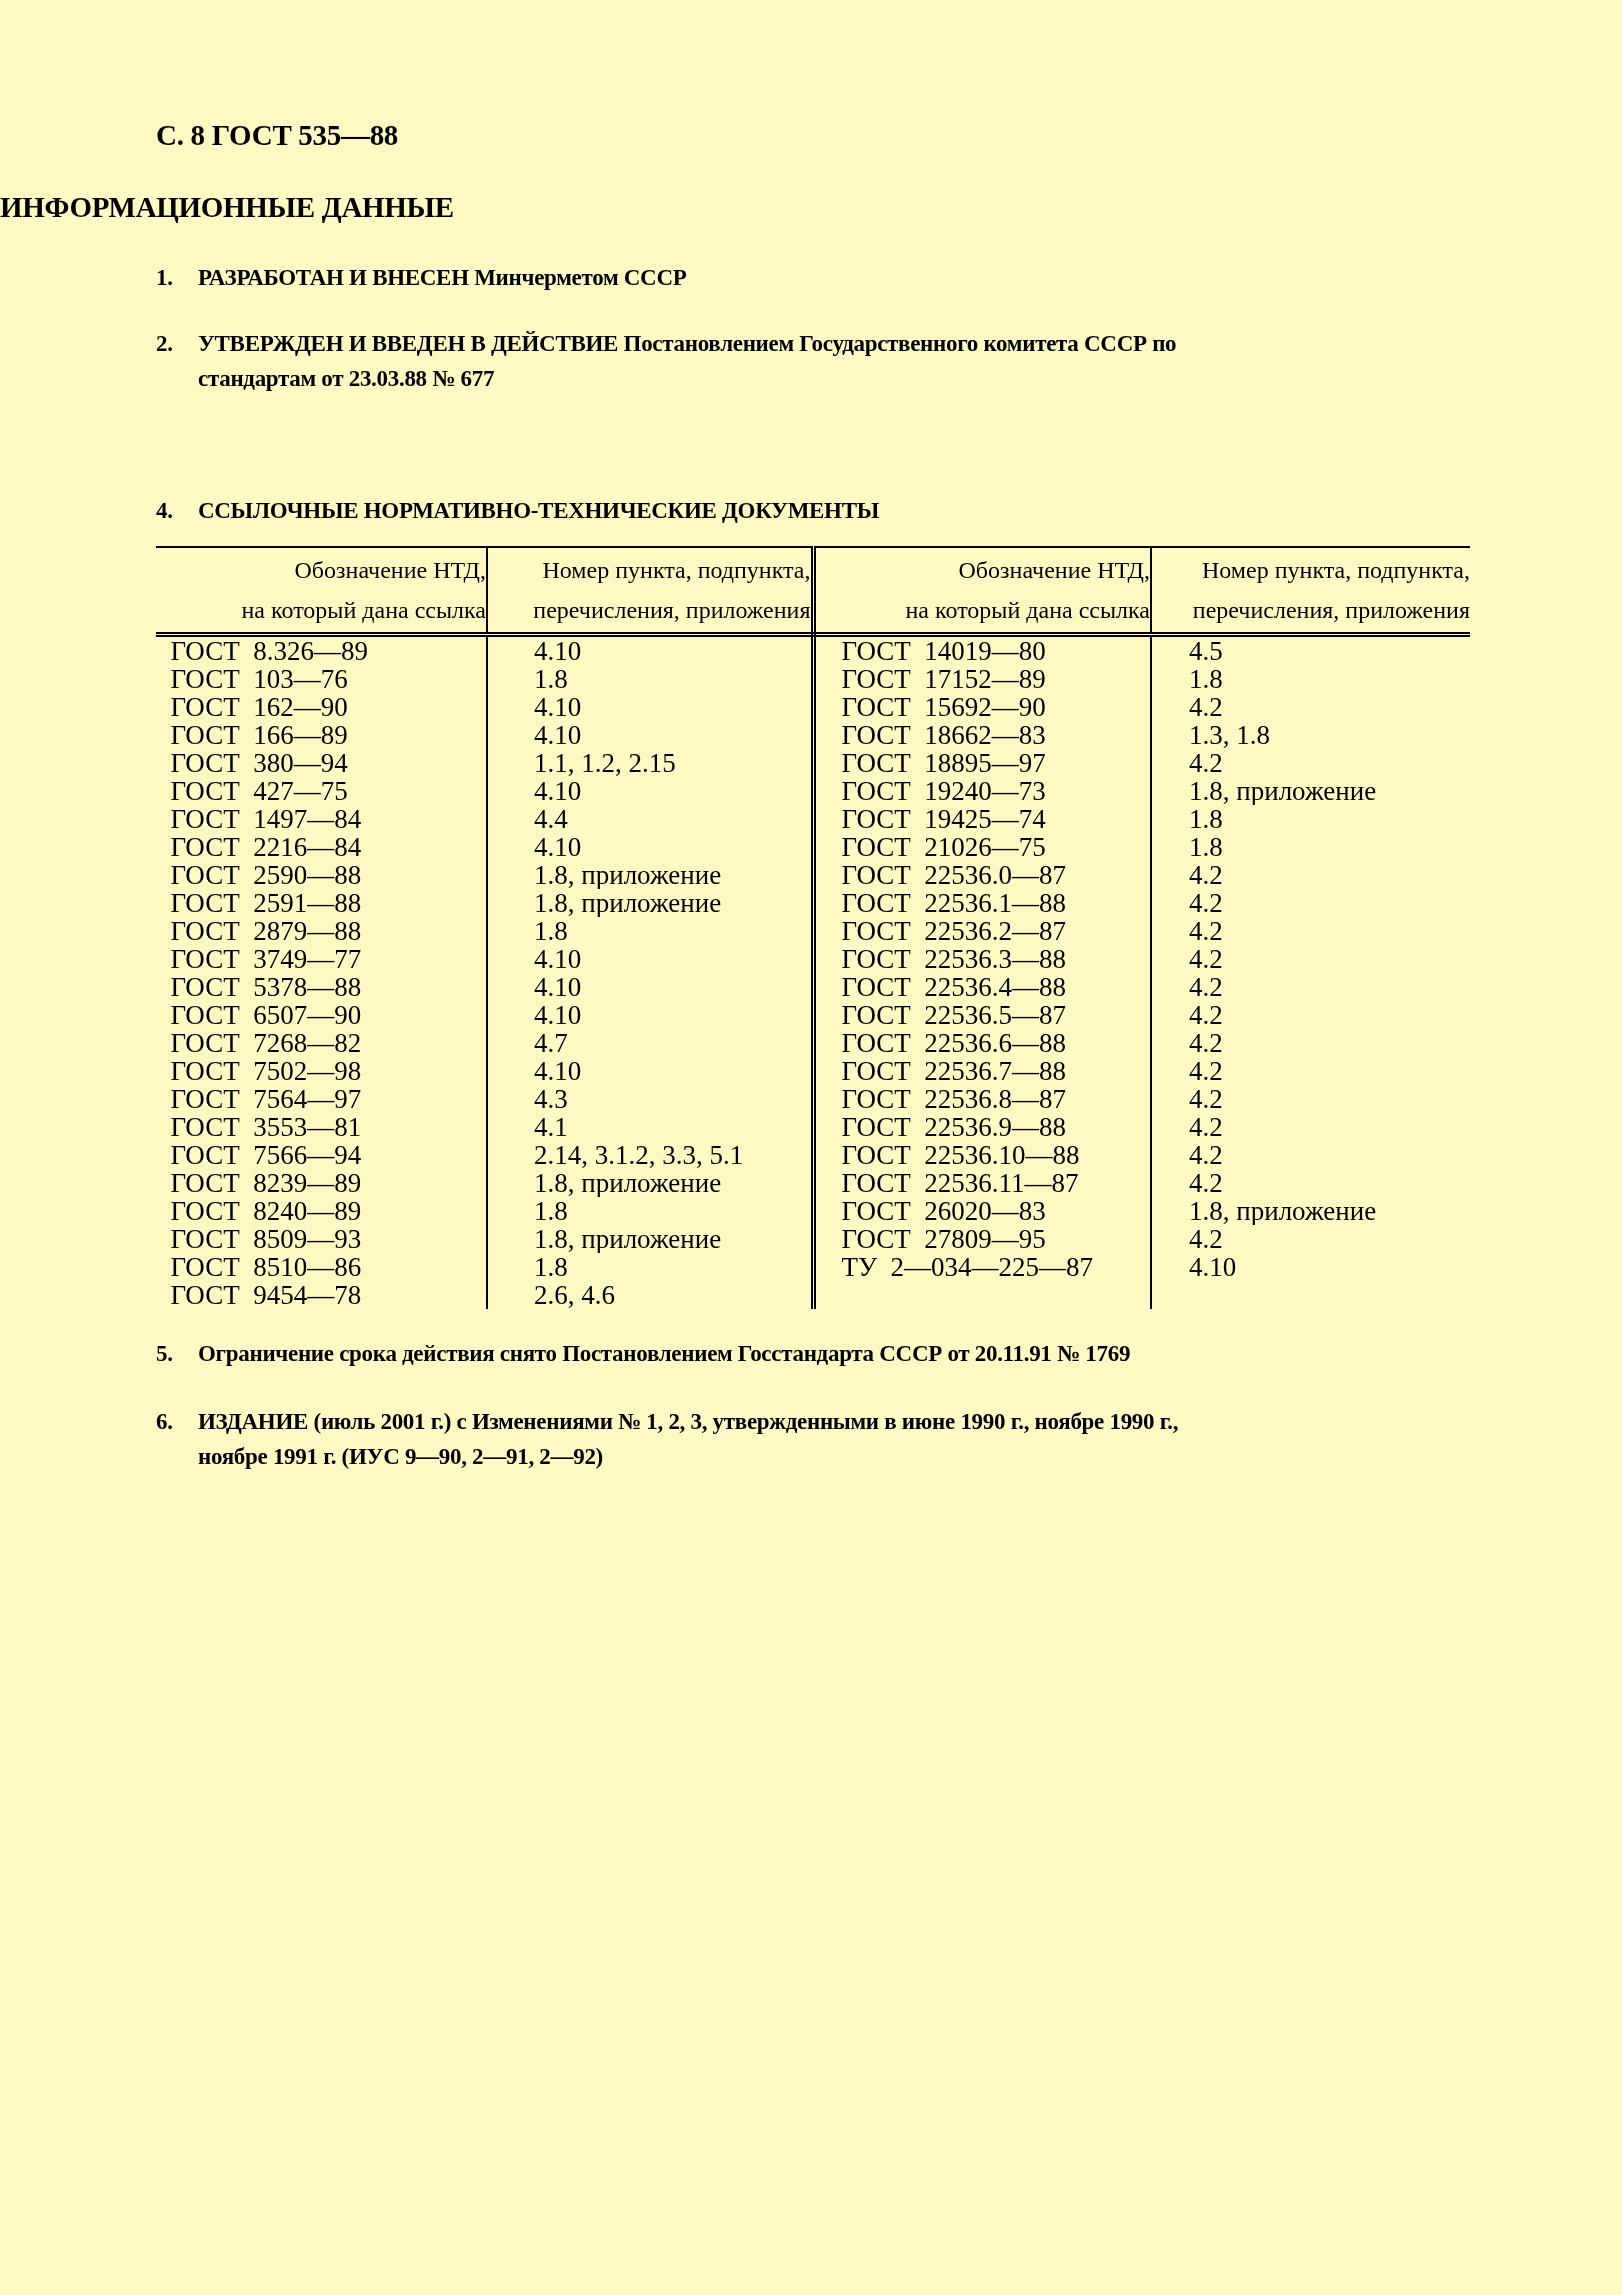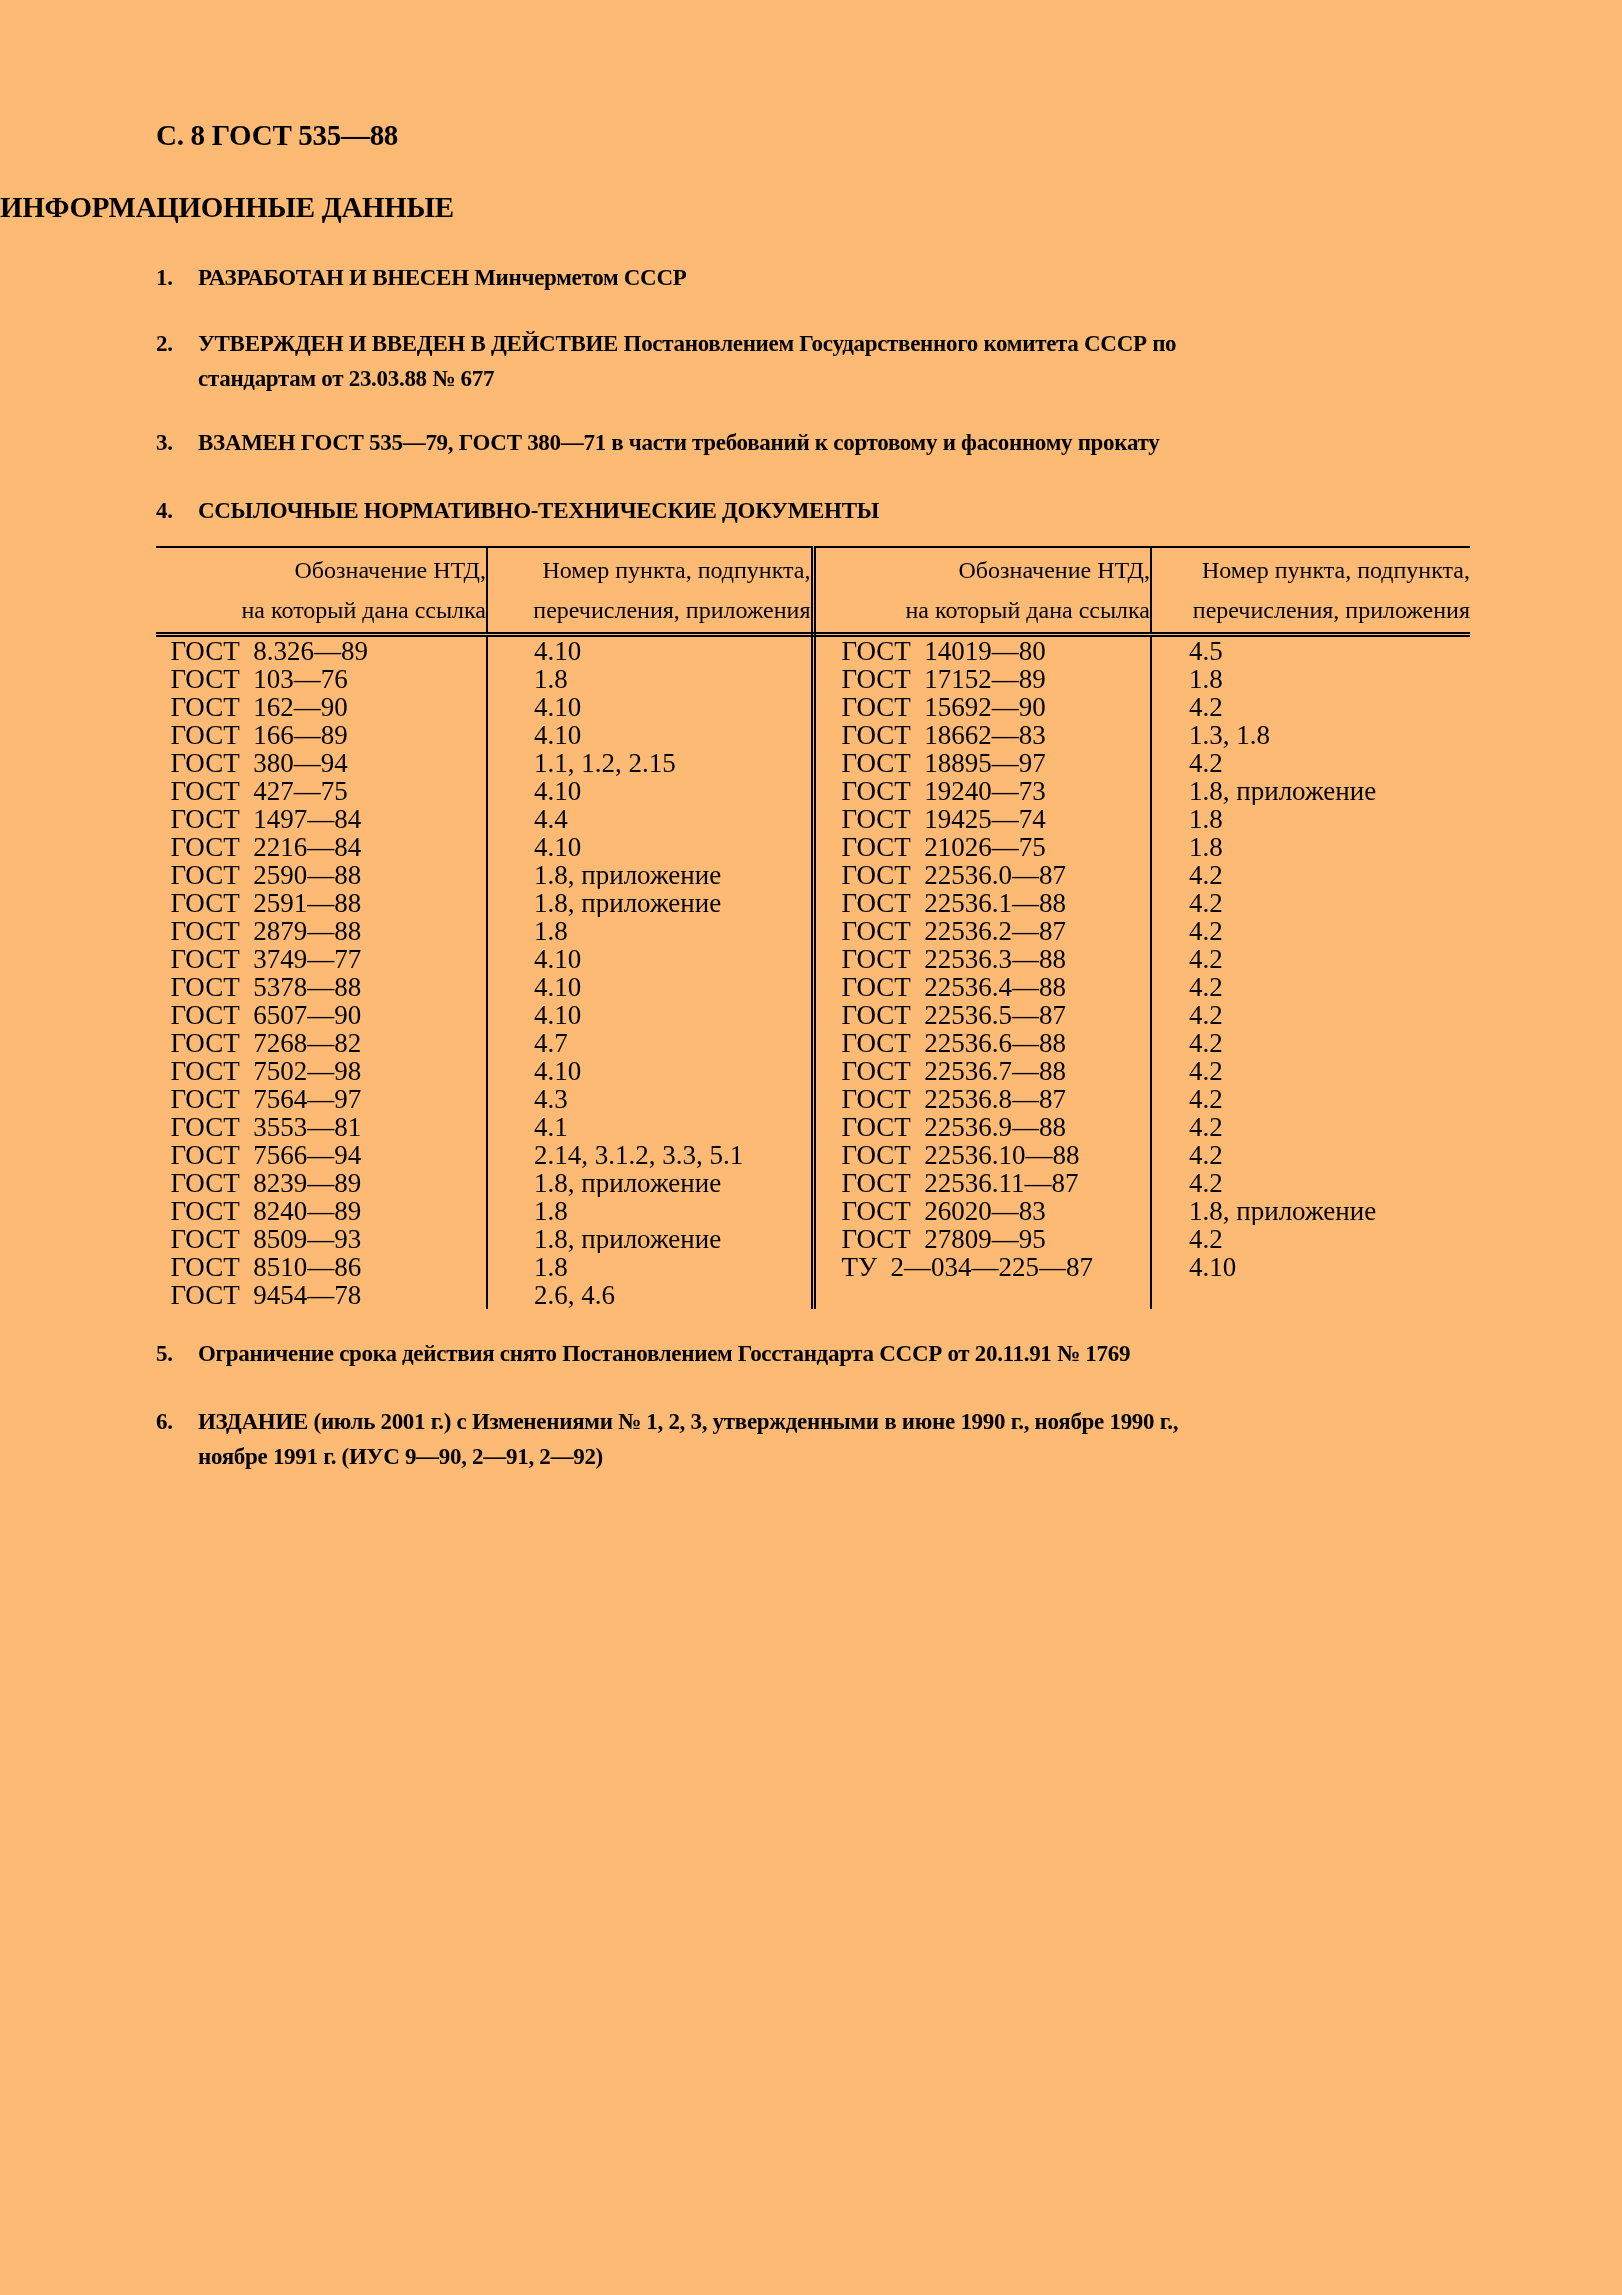--- a/index.html
+++ b/index.html
@@ -1,19 +1,19 @@
 <!DOCTYPE html>
 <html style="font-size:10.5px"><head>
 <meta charset="utf-8">
 <style>
   html,body{margin:0;padding:0;background:#888;}
   .page{
     position:relative;
     width:1622px;height:2295px;
-    background:#fdba74;
+    background:#fef9c3;
     font-family:"Liberation Serif","DejaVu Serif",serif;
     color:#000;
     overflow:hidden;
   }
   .page-header{
     position:absolute;left:156px;top:119px;
     font-size:29px;font-weight:bold;letter-spacing:-0.3px;
     white-space:pre;
   }
   .doc-title{
@@ -62,23 +62,20 @@
 
   <div class="item" style="top:260px">
     <span class="num">1.</span><span class="txt">РАЗРАБОТАН И ВНЕСЕН Минчерметом СССР</span>
   </div>
 
   <div class="item" style="top:326px">
     <span class="num">2.</span><span class="txt">УТВЕРЖДЕН И ВВЕДЕН В ДЕЙСТВИЕ Постановлением Государственного комитета СССР по
 стандартам от 23.03.88 № 677</span>
   </div>
 
-  <div class="item" style="top:425px">
-    <span class="num">3.</span><span class="txt">ВЗАМЕН ГОСТ 535—79, ГОСТ 380—71 в части требований к сортовому и фасонному прокату</span>
-  </div>
 
   <div class="item" style="top:493px">
     <span class="num">4.</span><span class="txt">ССЫЛОЧНЫЕ НОРМАТИВНО-ТЕХНИЧЕСКИЕ ДОКУМЕНТЫ</span>
   </div>
 
   <table class="ref-table">
     <colgroup>
       <col style="width:331px">
         <col style="width:326px">
         <col style="width:338px">

